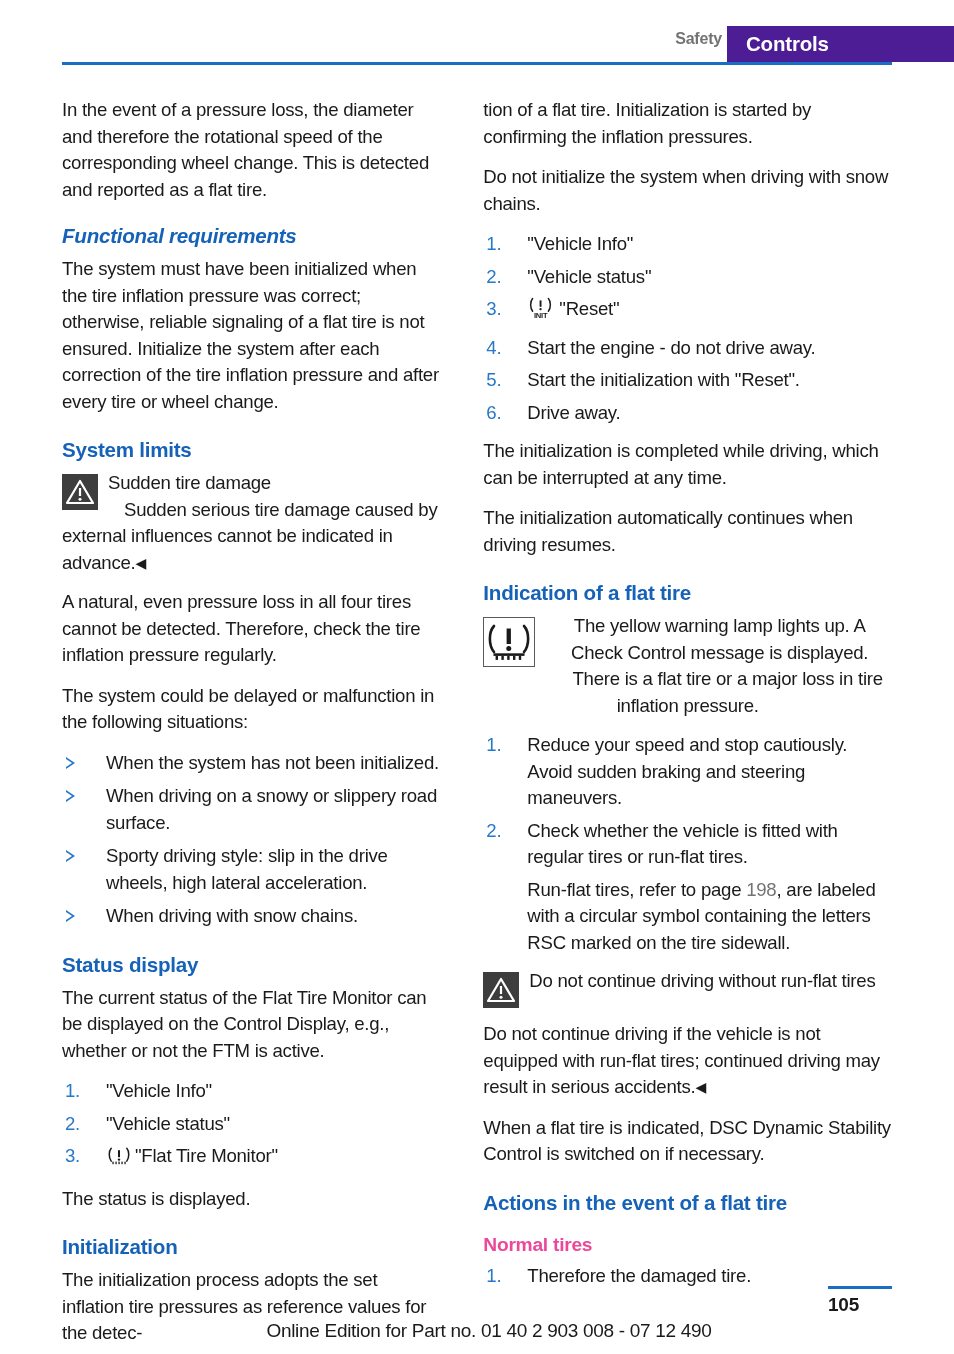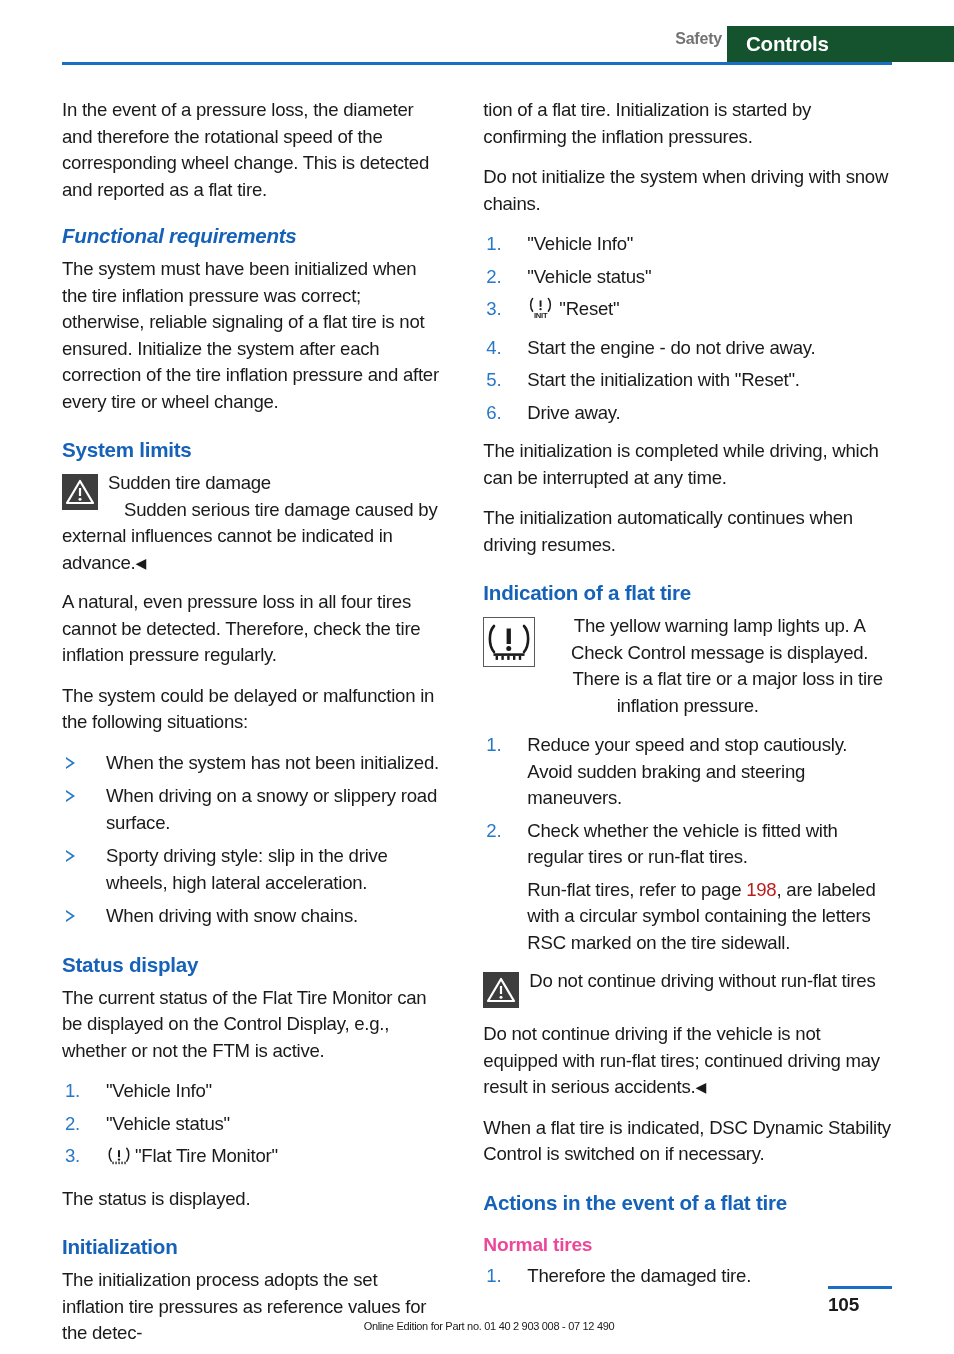--- a/index.html
+++ b/index.html
@@ -38,21 +38,21 @@
     font-weight: bold;
     color: #737373;
     letter-spacing: -0.2px;
   }
   .chapter-current {
     position: absolute;
     right: 0;
     top: 0;
     width: 227px;
     height: 36px;
-    background: #14532d;
+    background: #4c1d95;
     color: #ffffff;
     font-size: 20.5px;
     font-weight: bold;
     letter-spacing: -0.2px;
     display: flex;
     align-items: center;
     padding-left: 19px;
     box-sizing: border-box;
   }
   .header-rule {
@@ -213,21 +213,21 @@
     display: inline-block;
     vertical-align: -4px;
     margin: 0 4px 0 1px;
   }
   .tire-init {
     display: inline-block;
     vertical-align: -6px;
     margin: 0 5px 0 1px;
   }
 
-  .pageref { color: #b91c1c; }
+  .pageref { color: #737373; }
   .endmark { font-size: 14px; vertical-align: 1px; letter-spacing: 0; }
 
   
   .page-footer {
     position: absolute;
     left: 8px; right: 0;
     bottom: 0;
     height: 72px;
   }
   .footer-rule {
@@ -246,21 +246,21 @@
     font-size: 19px;
     font-weight: bold;
     color: #1a1a1a;
     letter-spacing: -0.2px;
   }
   .footer-note {
     position: absolute;
     left: 0; right: 0;
     top: 38px;
     text-align: center;
-    font-size: 11px;
+    font-size: 19px;
     color: #1a1a1a;
     letter-spacing: -0.3px;
     margin-left: 16px;
   }
 </style>
 </head>
 <body>
 
 <div class="page-header">
   <div class="header-inner">

